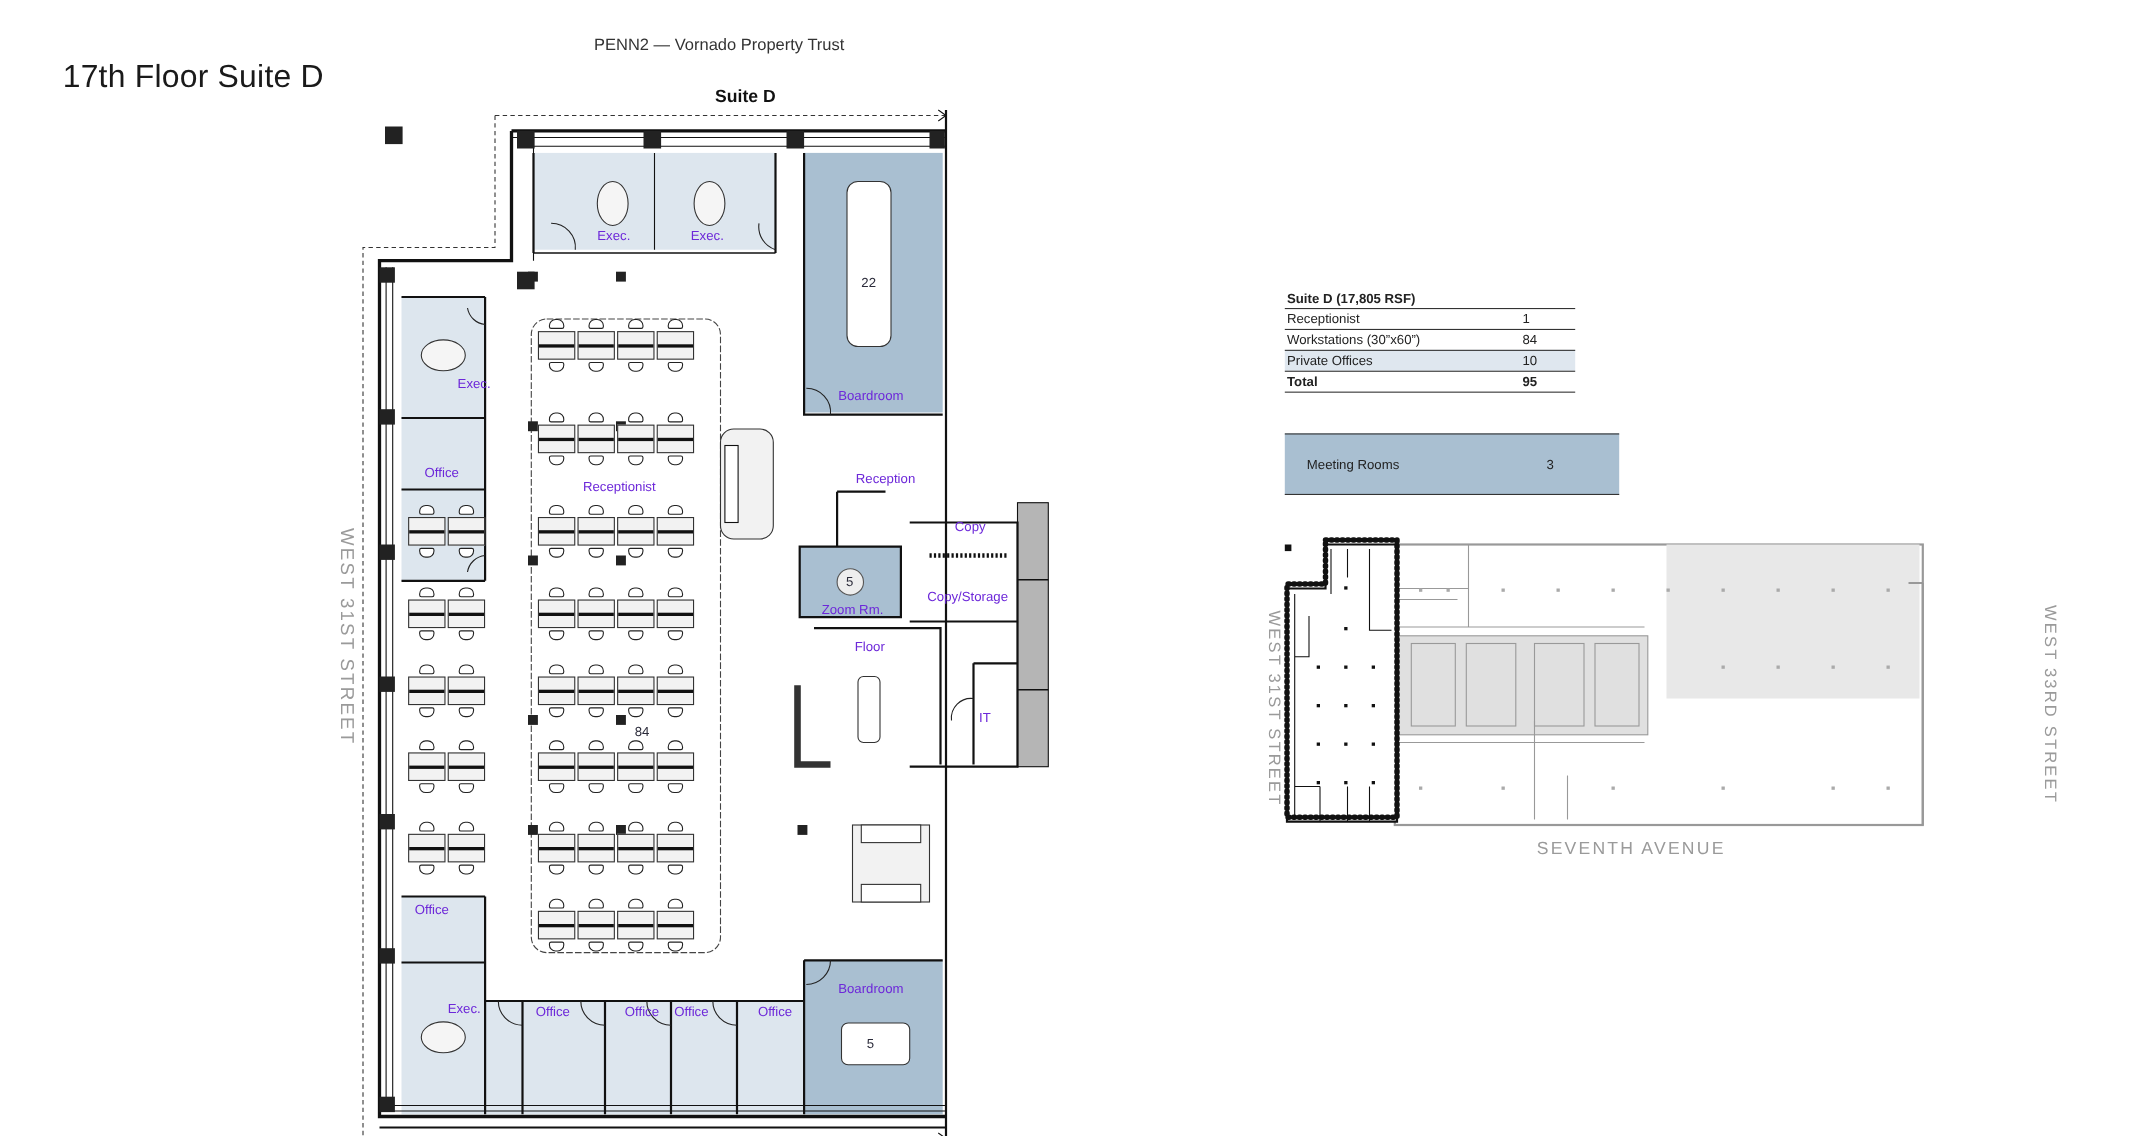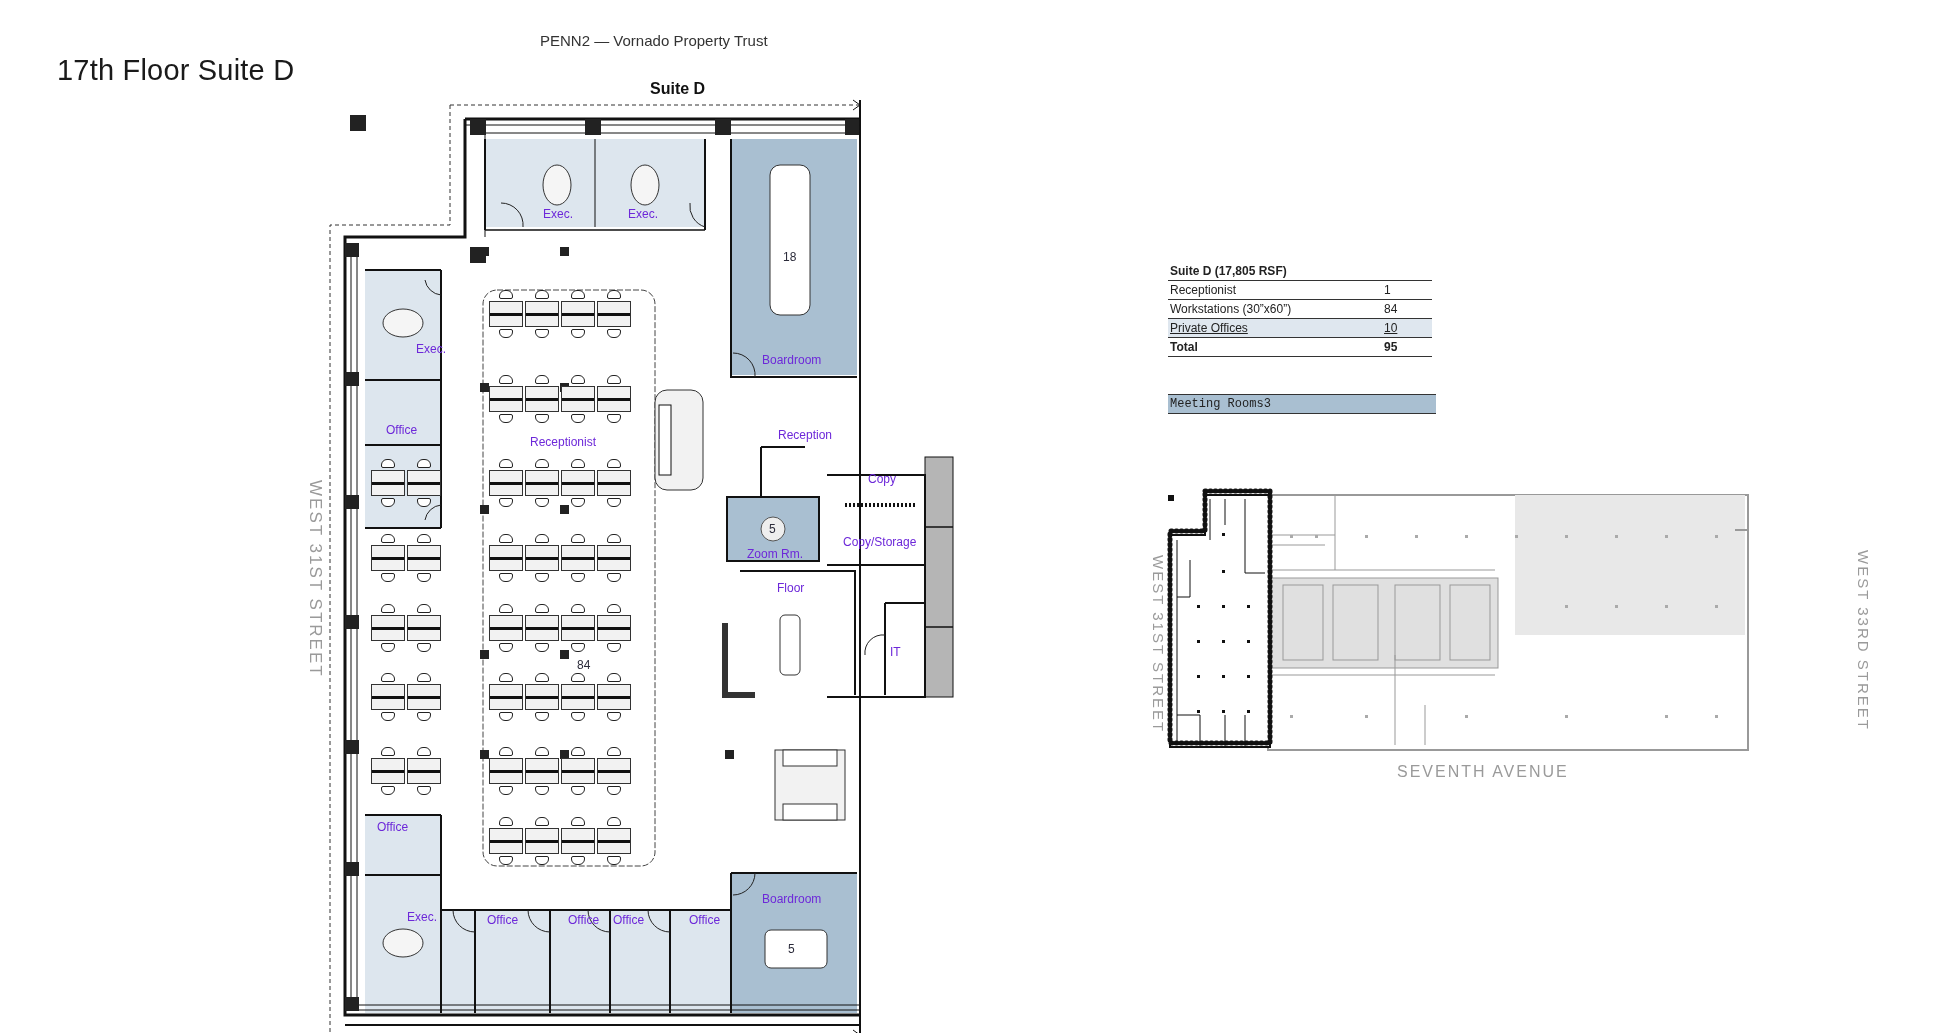--- a/index.html
+++ b/index.html
@@ -13,23 +13,23 @@
   .room-label{position:absolute;font-size:12px;color:#6d28d9;white-space:nowrap;}
   .room-num{position:absolute;font-size:12px;color:#2b2b3a;}
   .desk{position:absolute;width:34px;height:26px;border:1px solid #333;background:#f2f2f2;box-sizing:border-box;}
   .desk:after{content:"";position:absolute;left:0;right:0;top:11px;height:3px;background:#111;}
   .chair{position:absolute;width:14px;height:9px;border:1.5px solid #222;border-radius:6px 6px 2px 2px;box-sizing:border-box;background:#fff;}
   
   .summary{left:1168px;top:262px;width:264px;font-size:12px;}
   .summary .head{font-weight:bold;padding:2px 2px;font-size:12px;}
   .summary .row{display:flex;justify-content:space-between;border-top:1.5px solid #333;padding:2px 2px;height:14px;line-height:14px;}
   .summary .row span:last-child{width:46px;text-align:left;}
-  .summary .row.shaded{background:#dfe7ef;text-decoration:underline;}
+  .summary .row.shaded{background:#dfe7ef;}
   .summary .row.total{font-weight:bold;border-bottom:1.5px solid #333;}
-  .meeting{left:1168px;top:394px;width:264px;font-size:12px;background:#a9bfd1;border-top:1.5px solid #333;border-bottom:1.5px solid #333;display:flex;padding:2px;height:14px;line-height:14px;box-sizing:content-box;font-family:Liberation Mono, monospace;}
+  .meeting{left:1168px;top:394px;width:264px;font-size:12px;background:#a9bfd1;border-top:1.5px solid #333;border-bottom:1.5px solid #333;display:flex;justify-content:space-between;padding:20px;height:14px;line-height:14px;box-sizing:content-box;}
   .meeting span:last-child{width:46px;}
   .keyplan{left:1165px;top:485px;width:690px;height:275px;}
   .street-h{font-size:16px;color:#9a9a9a;letter-spacing:2px;text-align:center;}
 </style>
 </head>
 <body>
 
 <div class="abs title">17th Floor Suite D</div>
 <div class="abs subtitle">PENN2  — Vornado Property Trust</div>
 <div class="abs suite-label">Suite D</div>
@@ -156,21 +156,21 @@
       <rect x="20" y="20" width="16" height="16" transform="translate(5,0)"></rect>
     </g>
   </svg>
 
   <div>
     
   </div>
 
   <span class="room-label" style="left:218px;top:112px">Exec.</span>
   <span class="room-label" style="left:303px;top:112px">Exec.</span>
-  <span class="room-num" style="left:458px;top:155px">18</span>
+  <span class="room-num" style="left:458px;top:155px">22</span>
   <span class="room-label" style="left:437px;top:258px">Boardroom</span>
   <span class="room-label" style="left:91px;top:247px">Exec.</span>
   <span class="room-label" style="left:61px;top:328px">Office</span>
   <span class="room-label" style="left:205px;top:340px">Receptionist</span>
   <span class="room-num" style="left:252px;top:563px">84</span>
   <span class="room-label" style="left:453px;top:333px">Reception</span>
   <span class="room-label" style="left:543px;top:377px">Copy</span>
   <span class="room-num" style="left:444px;top:427px">5</span>
   <span class="room-label" style="left:422px;top:452px">Zoom Rm.</span>
   <span class="room-label" style="left:518px;top:440px">Copy/Storage</span>

